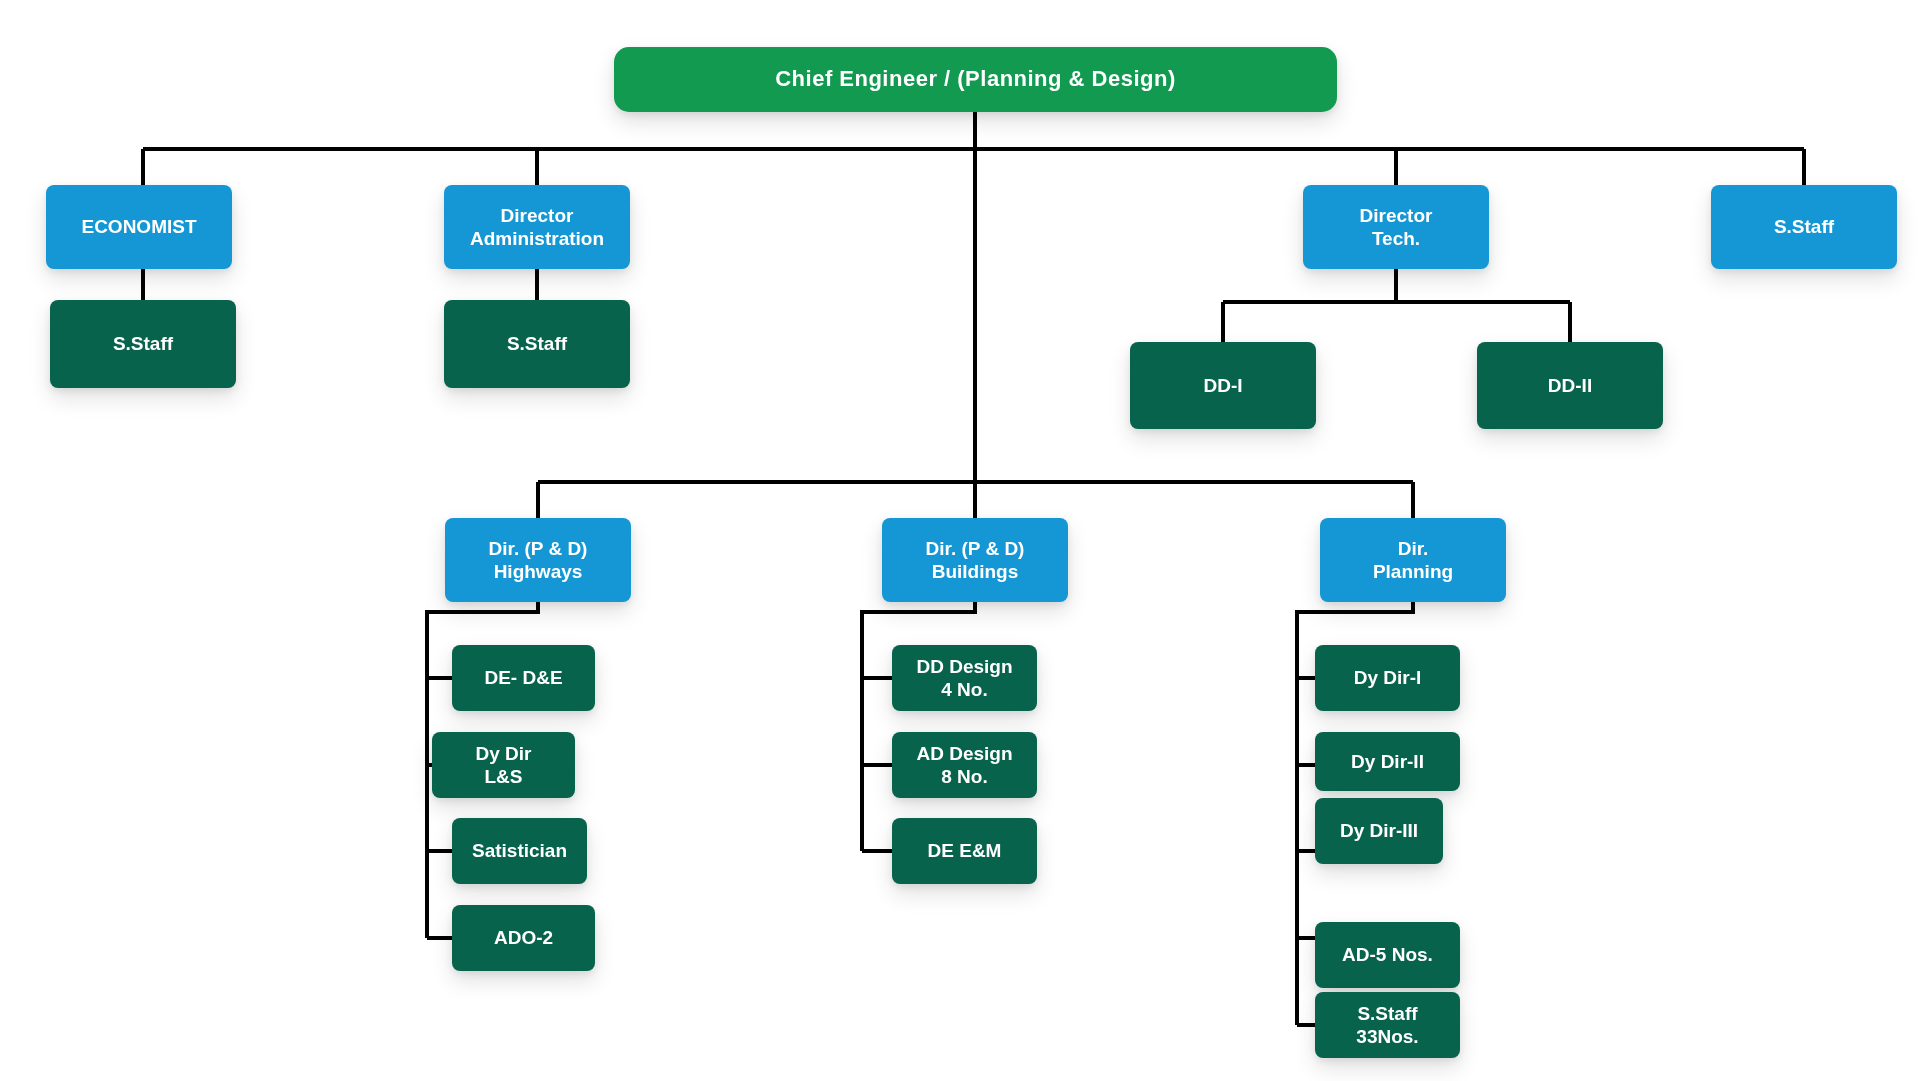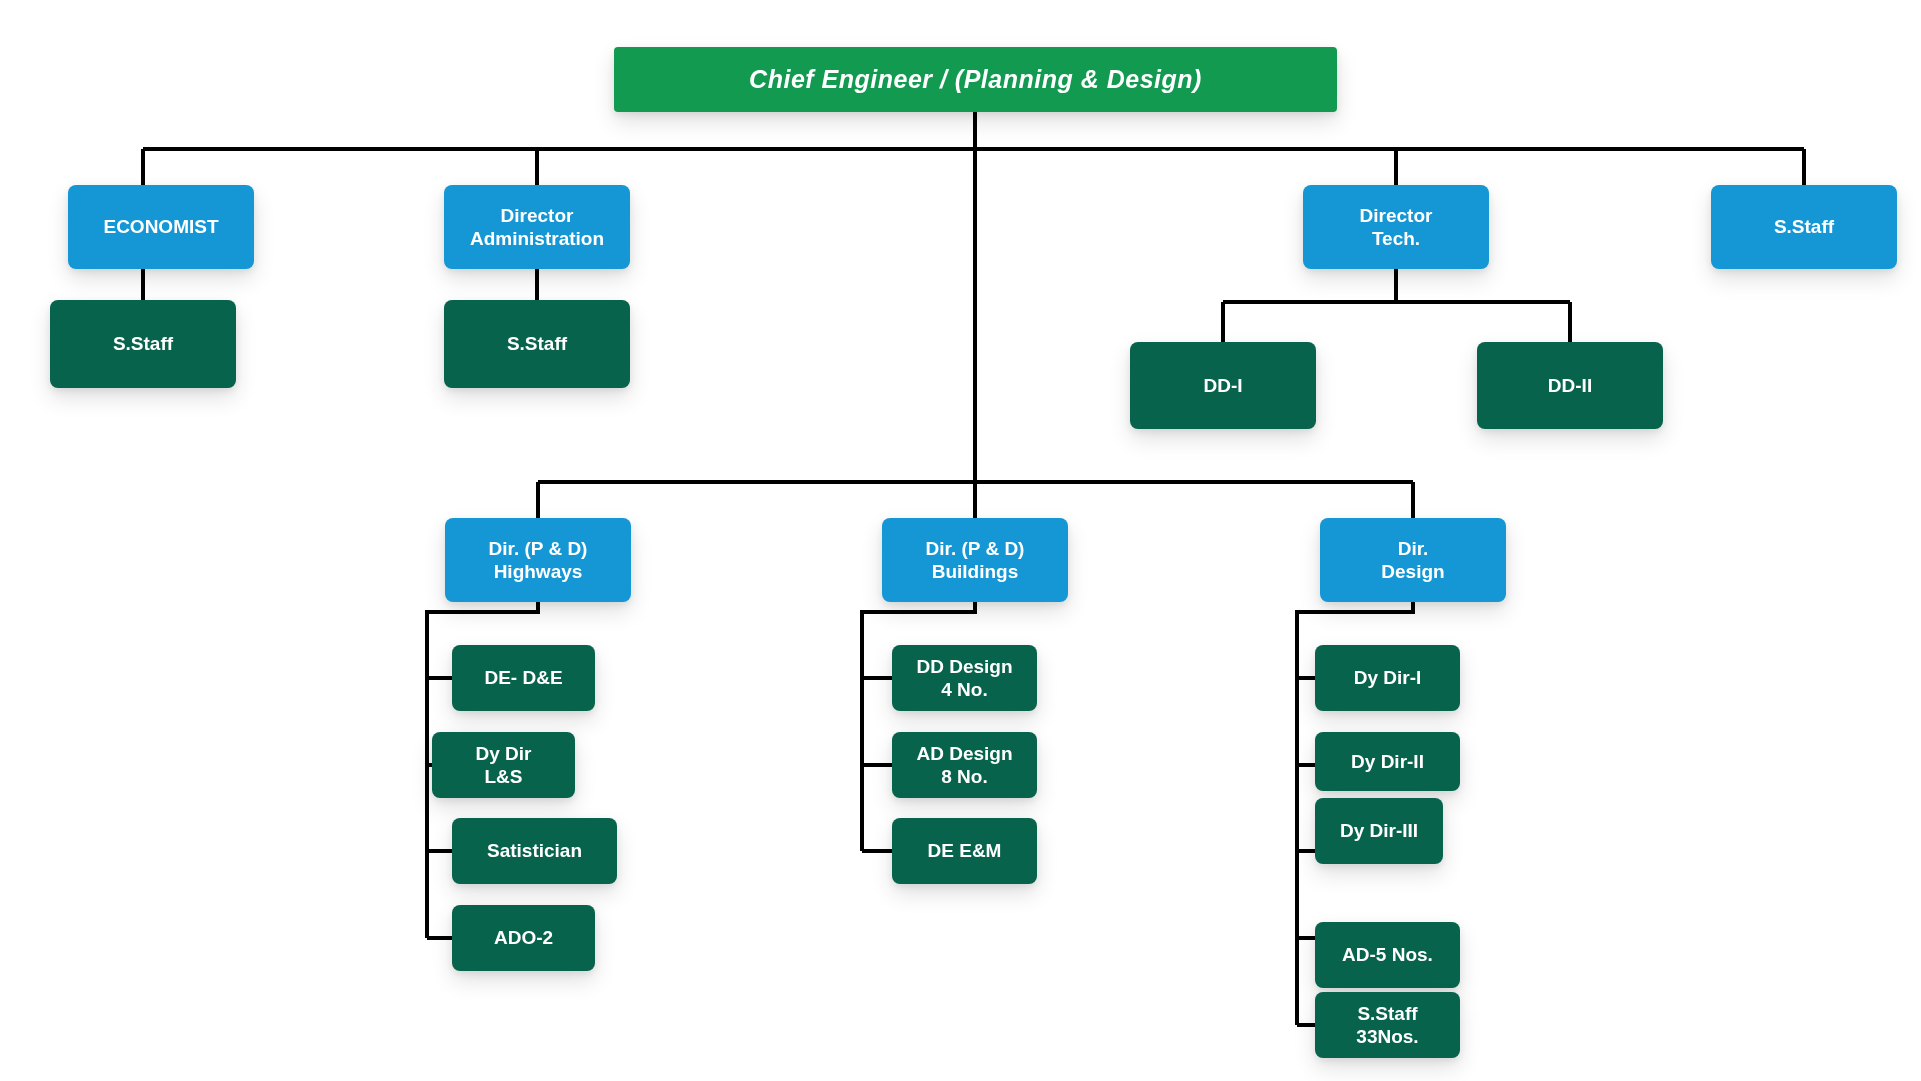--- a/index.html
+++ b/index.html
@@ -35,24 +35,23 @@
     color: var(--text, #ffffff);
     font-weight: bold;
     border-radius: 8px;
     box-shadow: 0 10px 22px rgba(0,0,0,0.12), 0 3px 7px rgba(0,0,0,0.08);
     white-space: pre-line;
     line-height: 1.22;
     box-sizing: border-box;
   }
   .node.root {
     background: var(--root, #119a50);
-    font-size: 25px;
-    border-radius: 4px;
+    font-size: 22px;
+    border-radius: 15px;
     letter-spacing: 0.5px;
-    font-style: italic;
   }
   .node.blue {
     background: var(--director, #1497d4);
     font-size: 19px;
   }
   .node.green {
     background: var(--staff, #07634c);
     font-size: 19px;
   }
 </style>
@@ -97,43 +96,43 @@
     <polyline points="1413,602 1413,612 1297,612 1297,1025"></polyline>
     <line x1="1297" y1="678" x2="1315" y2="678"></line>
     <line x1="1297" y1="765" x2="1315" y2="765"></line>
     <line x1="1297" y1="851" x2="1315" y2="851"></line>
     <line x1="1297" y1="938" x2="1315" y2="938"></line>
     <line x1="1297" y1="1025" x2="1315" y2="1025"></line>
   </svg>
 
   <div class="node root" style="left:614px; top:47px; width:723px; height:65px;">Chief Engineer / (Planning &amp; Design)</div>
 
-  <div class="node blue" style="left:68px; top:185px; width:186px; height:84px;">ECONOMIST</div>
+  <div class="node blue" style="left:46px; top:185px; width:186px; height:84px;">ECONOMIST</div>
   <div class="node blue" style="left:444px; top:185px; width:186px; height:84px;">Director
 Administration</div>
   <div class="node blue" style="left:1303px; top:185px; width:186px; height:84px;">Director
 Tech.</div>
   <div class="node blue" style="left:1711px; top:185px; width:186px; height:84px;">S.Staff</div>
 
   <div class="node green" style="left:50px; top:300px; width:186px; height:88px;">S.Staff</div>
   <div class="node green" style="left:444px; top:300px; width:186px; height:88px;">S.Staff</div>
   <div class="node green" style="left:1130px; top:342px; width:186px; height:87px;">DD-I</div>
   <div class="node green" style="left:1477px; top:342px; width:186px; height:87px;">DD-II</div>
 
   <div class="node blue" style="left:445px; top:518px; width:186px; height:84px;">Dir. (P &amp; D)
 Highways</div>
   <div class="node blue" style="left:882px; top:518px; width:186px; height:84px;">Dir. (P &amp; D)
 Buildings</div>
   <div class="node blue" style="left:1320px; top:518px; width:186px; height:84px;">Dir.
-Design</div>
+Planning</div>
 
   <div class="node green" style="left:452px; top:645px; width:143px; height:66px;">DE- D&amp;E</div>
   <div class="node green" style="left:432px; top:732px; width:143px; height:66px;">Dy Dir
 L&amp;S</div>
-  <div class="node green" style="left:452px; top:818px; width:165px; height:66px;border-radius:8px;">Satistician</div>
+  <div class="node green" style="left:452px; top:818px; width:135px; height:66px;border-radius:8px;">Satistician</div>
   <div class="node green" style="left:452px; top:905px; width:143px; height:66px;">ADO-2</div>
 
   <div class="node green" style="left:892px; top:645px; width:145px; height:66px;">DD Design
 4 No.</div>
   <div class="node green" style="left:892px; top:732px; width:145px; height:66px;">AD Design
 8 No.</div>
   <div class="node green" style="left:892px; top:818px; width:145px; height:66px;text-align:center;">DE E&amp;M</div>
 
   <div class="node green" style="left:1315px; top:645px; width:145px; height:66px;">Dy Dir-I</div>
   <div class="node green" style="left:1315px; top:732px; width:145px; height:59px;">Dy Dir-II</div>

